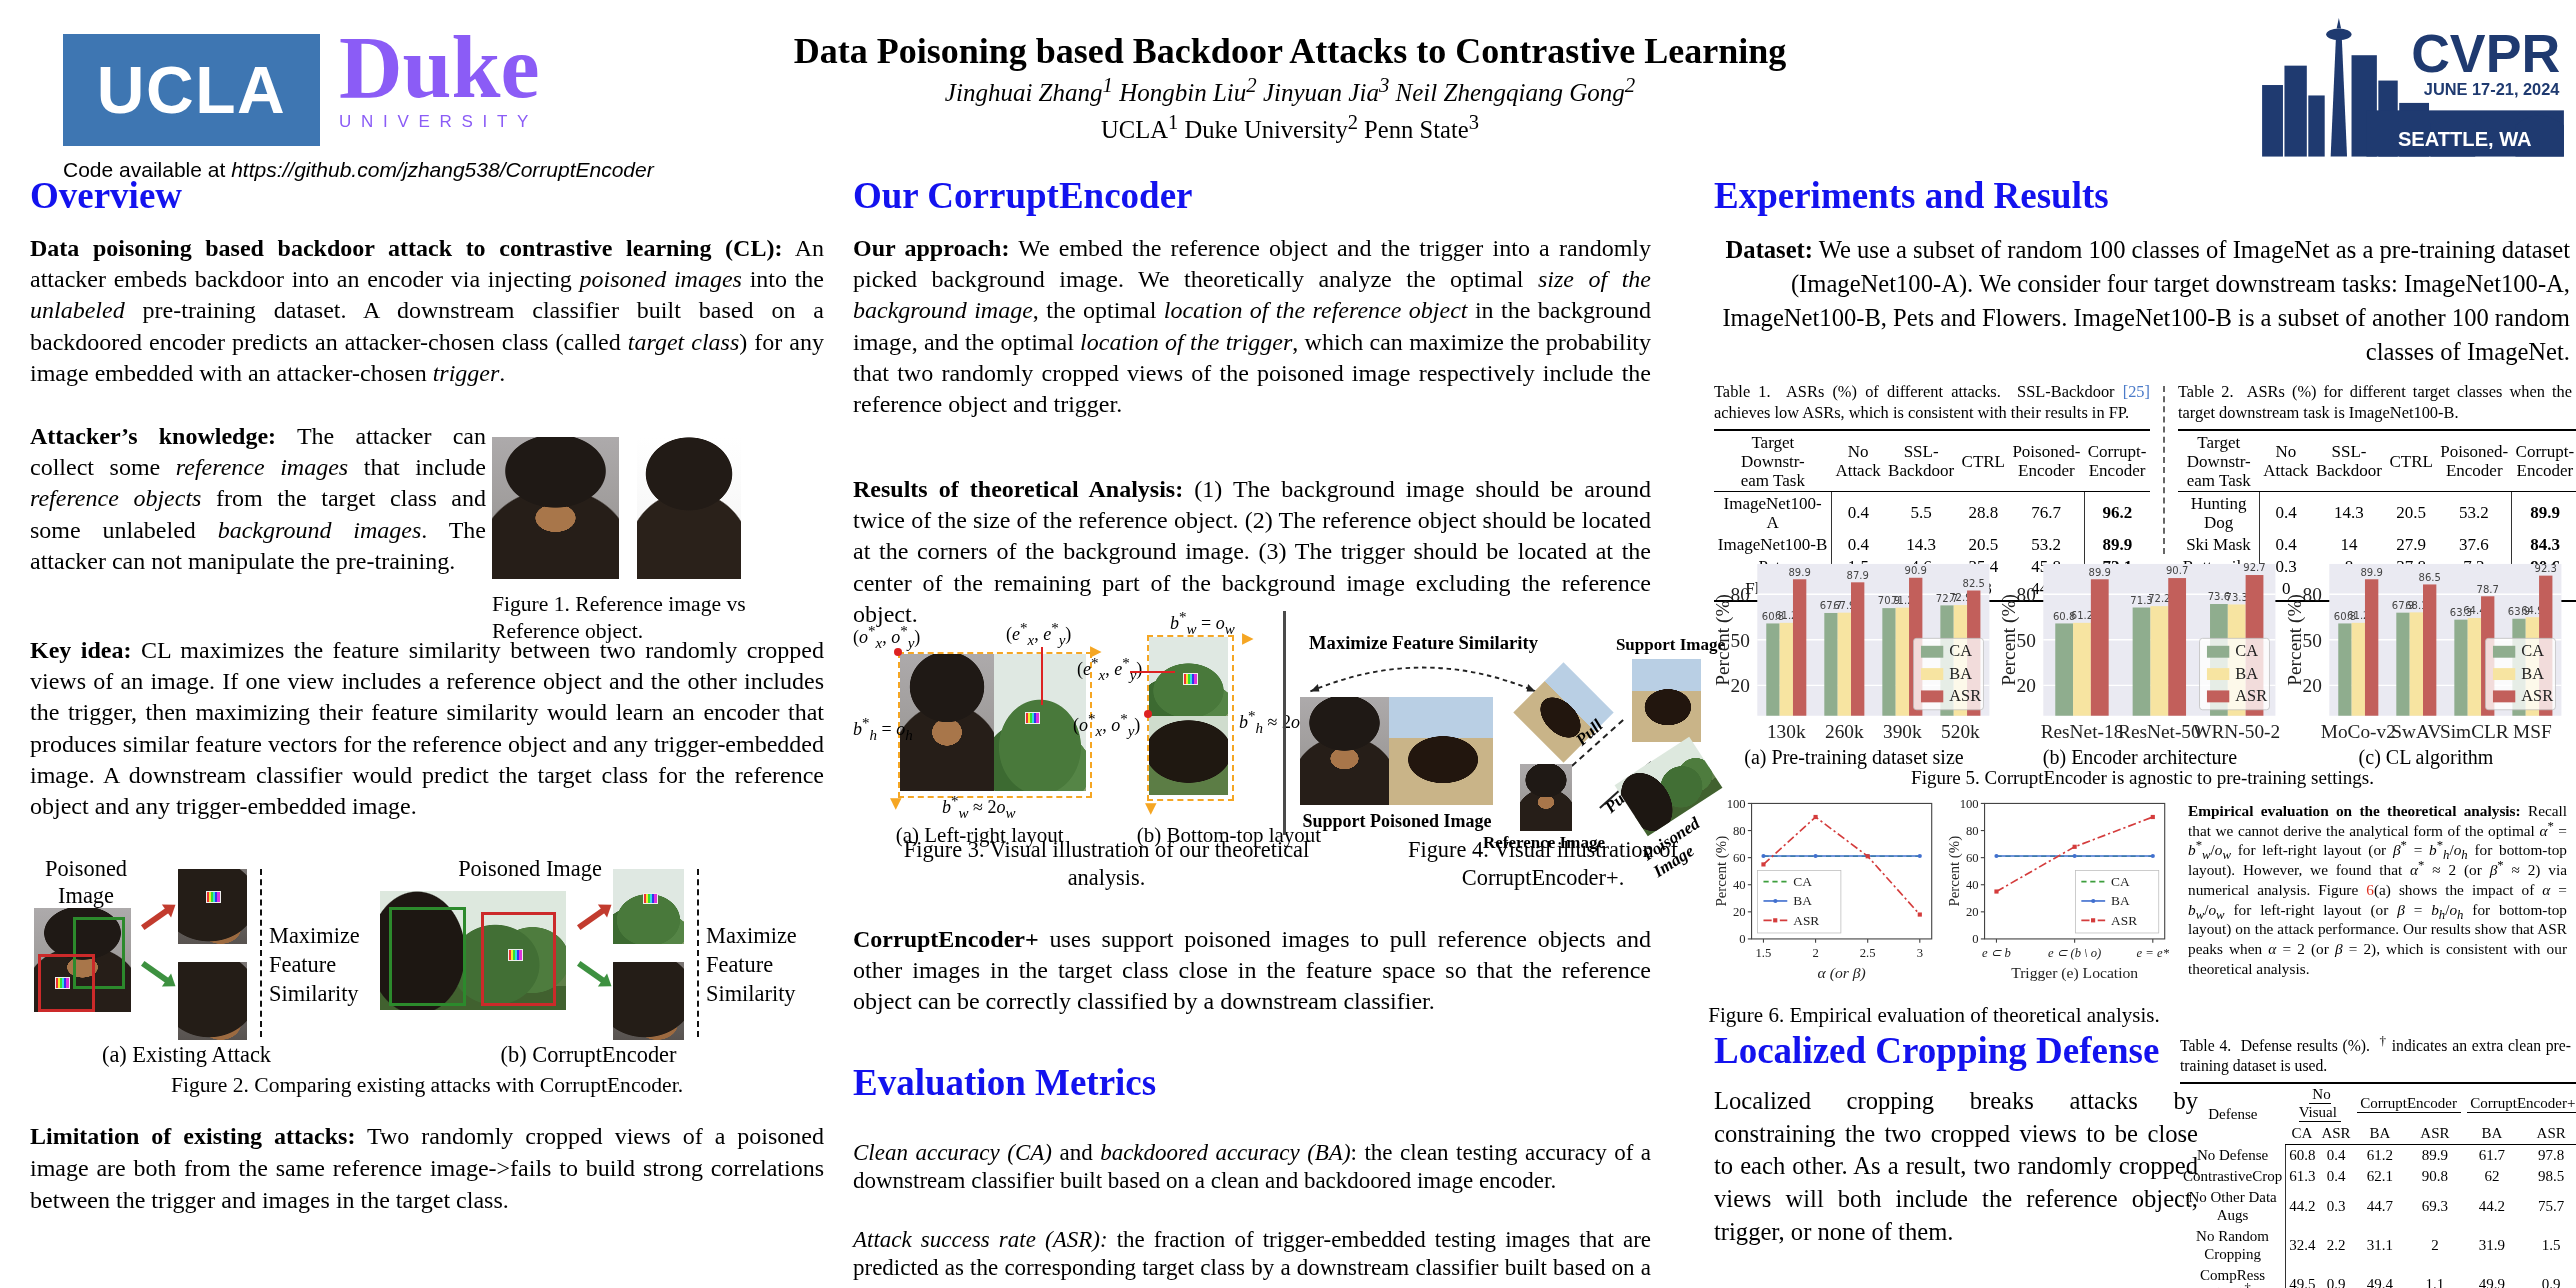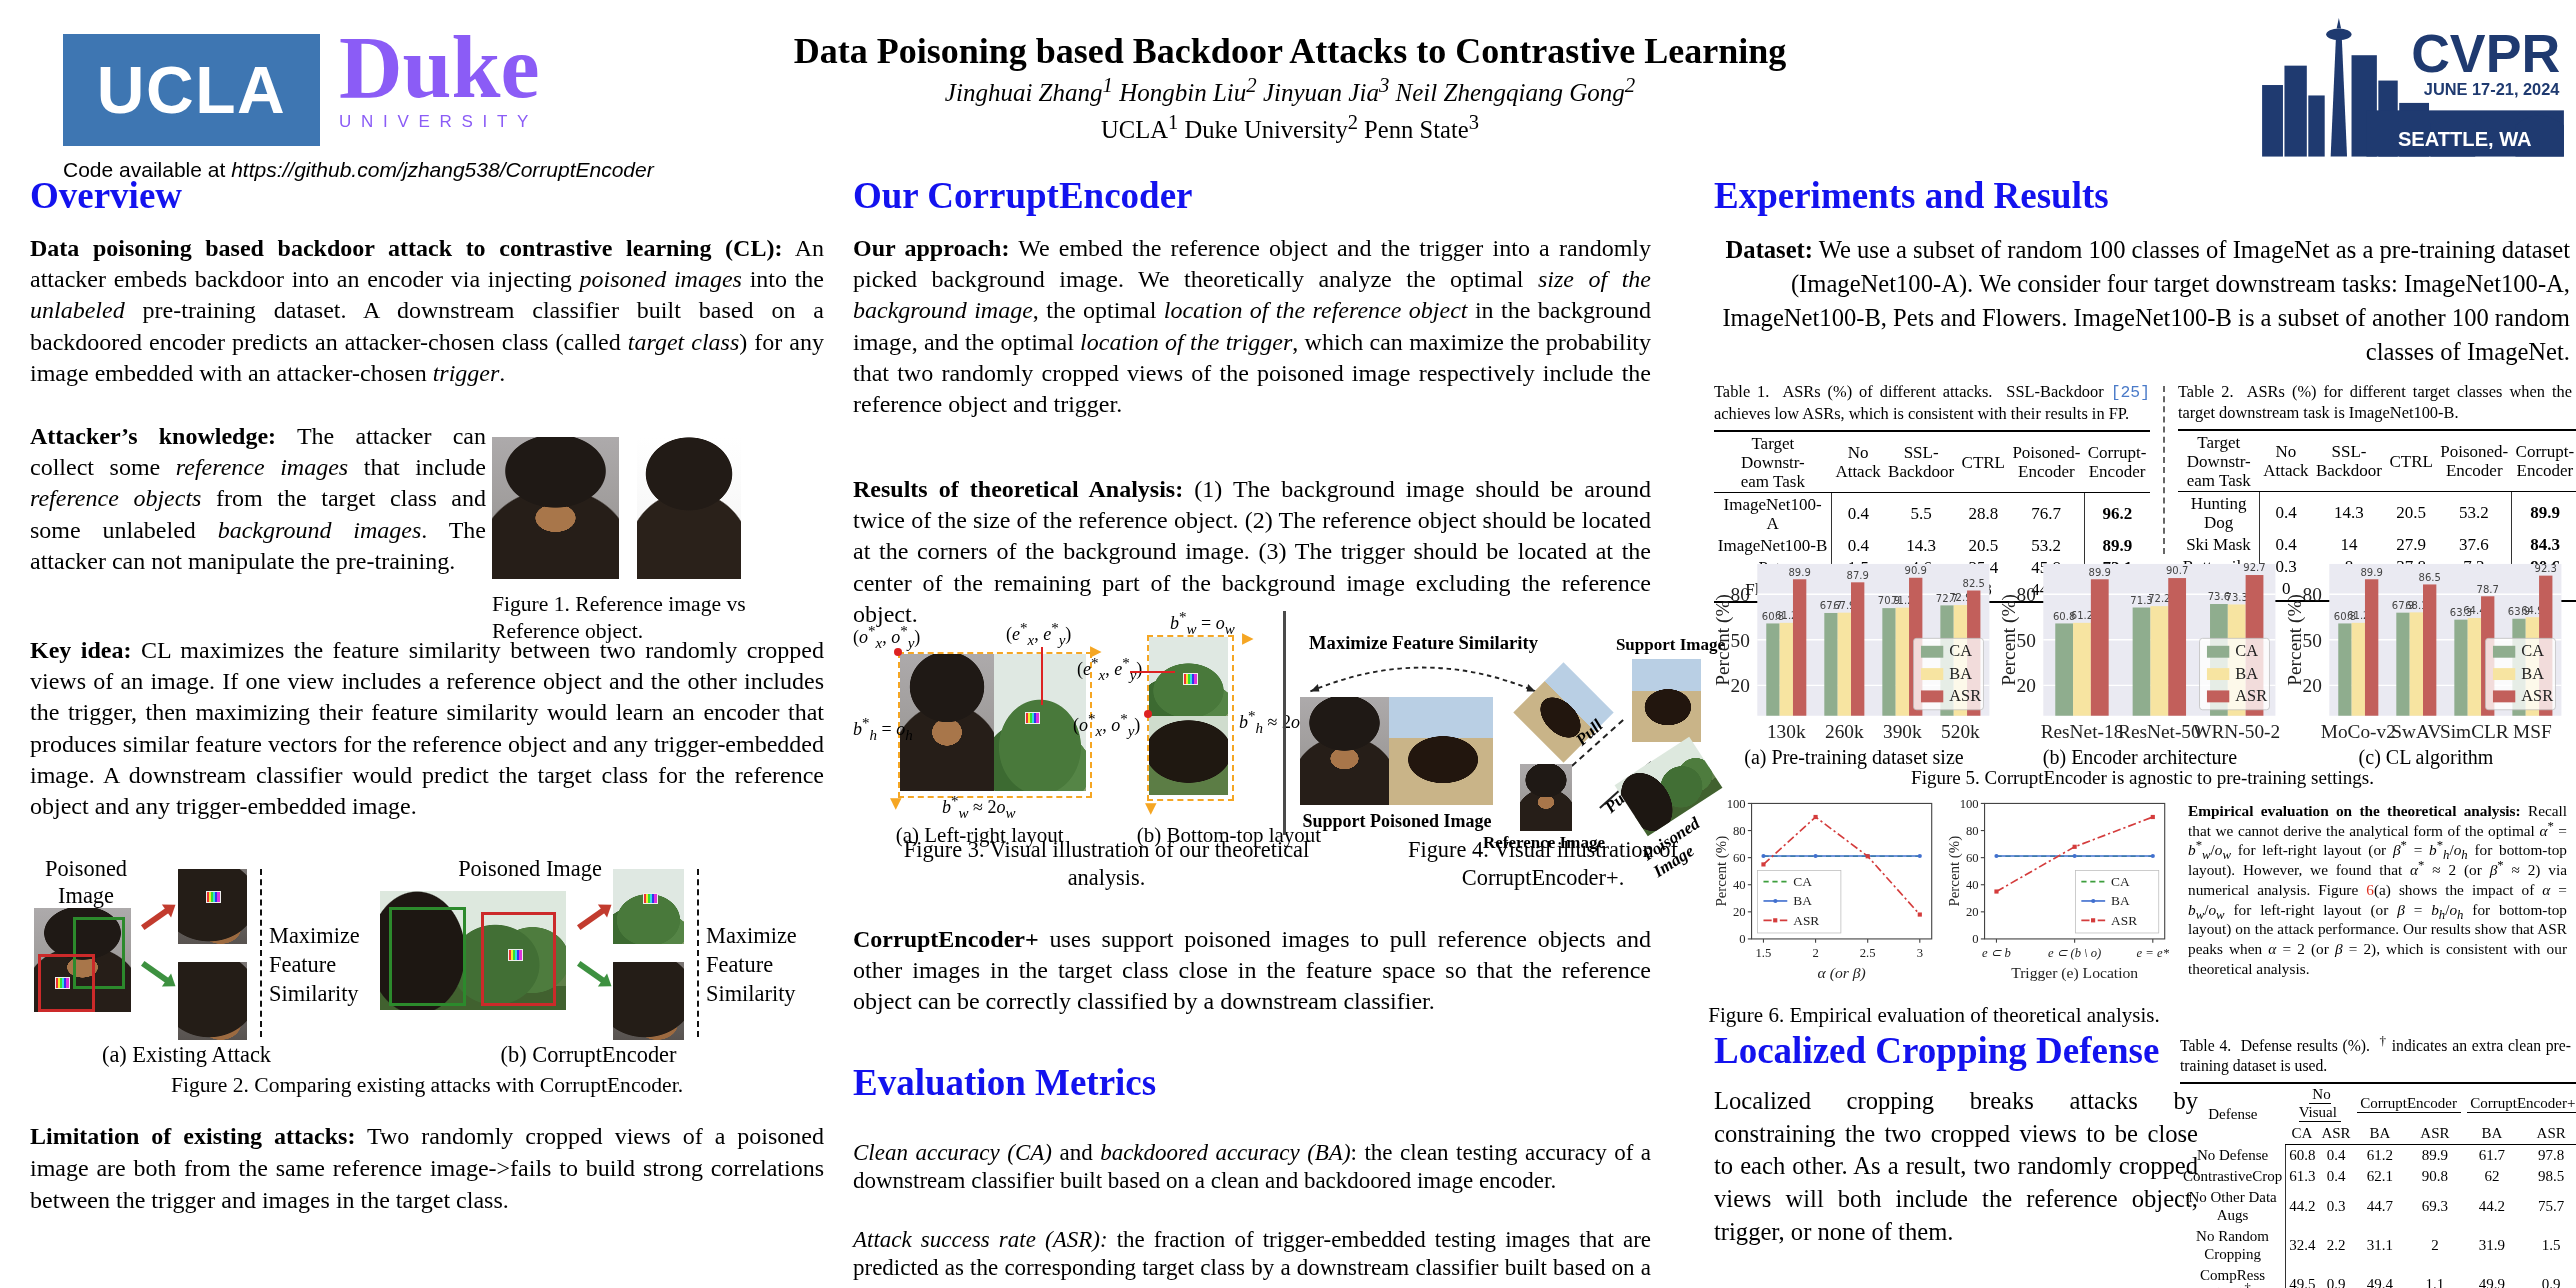--- a/index.html
+++ b/index.html
@@ -3,21 +3,21 @@
 <meta charset="utf-8">
 <style>
   html,body{margin:0;padding:0;background:#fff;}
   .page{position:relative;width:2576px;height:1288px;background:#fff;overflow:hidden;
         font-family:"Liberation Serif", serif;color:#000;}
   .abs{position:absolute;}
   .sec-h{position:absolute;color:#1312ee;font-weight:bold;font-size:37px;line-height:1.05;}
   .par{position:absolute;font-size:24px;line-height:1.30;text-align:justify;}
   .cap{font-size:21.6px;line-height:1.25;}
   .center{text-align:center;}
-  .blue{color:#4a7ac8;font-family:Liberation Mono, monospace;}
+  .blue{color:#4a7ac8;}
   .red{color:#e03222;}
   
   .ucla-box{position:absolute;left:63px;top:34px;width:257px;height:112px;background:#3e76b2;
             display:flex;align-items:center;justify-content:center;}
   .ucla-box span{color:#fff;font-family:"Liberation Sans",sans-serif;font-weight:bold;font-size:66px;letter-spacing:1.5px;}
   .duke{position:absolute;left:339px;top:22.4px;color:#8b5cf6;}
   .duke .dword{font-size:88px;font-weight:bold;line-height:1.05;}
   .duke .dsub{font-family:"Liberation Sans",sans-serif;font-size:17px;letter-spacing:9.7px;margin-top:-3px;}
   .codeline{position:absolute;left:63px;top:158px;font-family:"Liberation Sans",sans-serif;font-size:21px;}
   .title{position:absolute;left:768px;top:30px;width:1044px;text-align:center;font-size:36px;font-weight:bold;}

